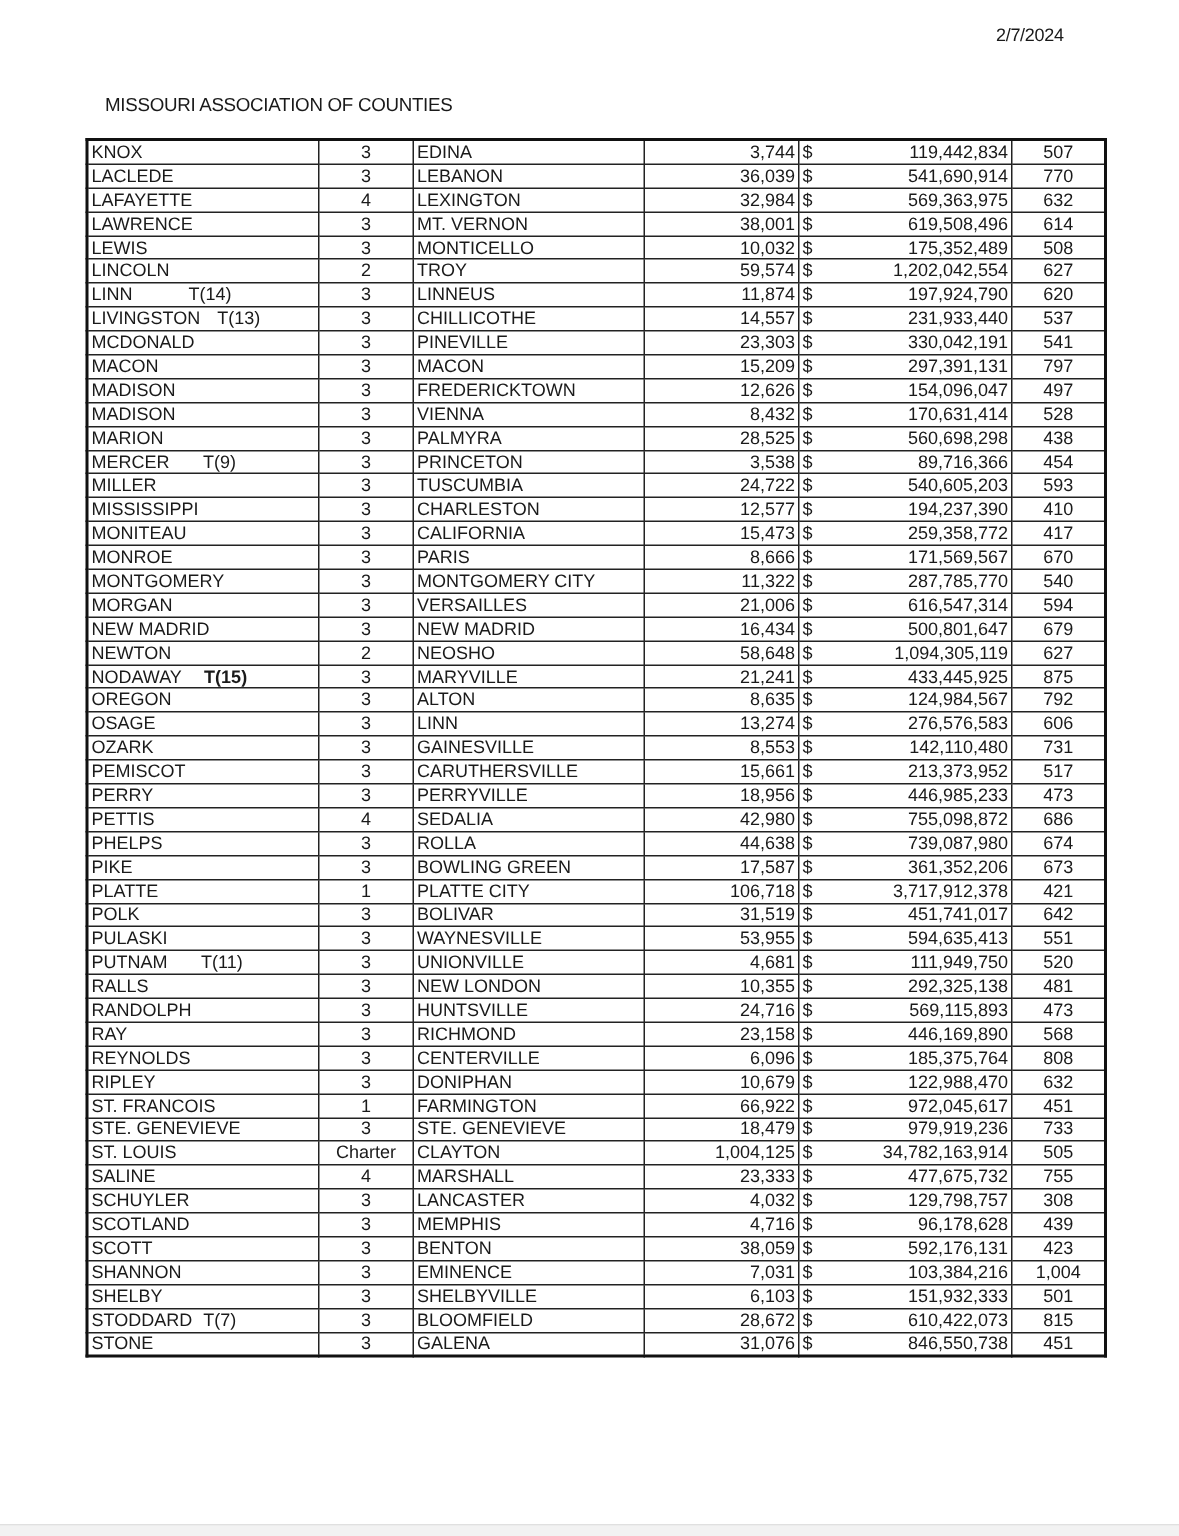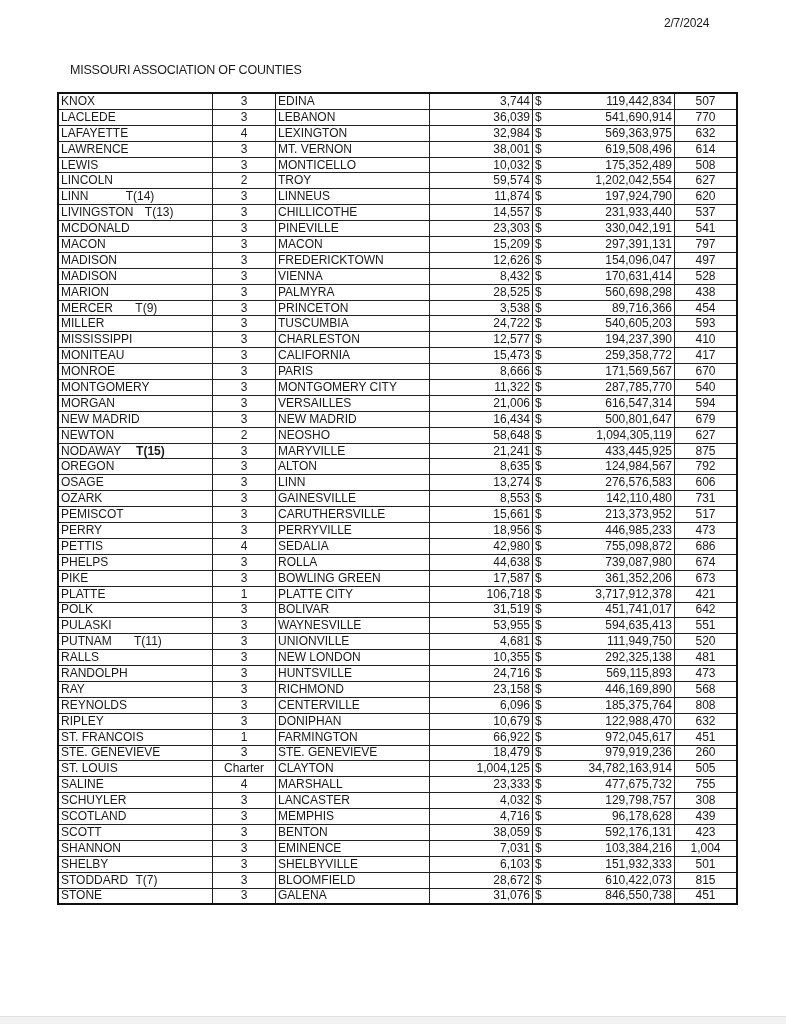--- a/index.html
+++ b/index.html
@@ -626,21 +626,21 @@
           <span class="county-name">STE. GENEVIEVE</span>
           <span class="tnote"></span>
         </td>
         <td class="c-class">3</td>
         <td class="c-seat">STE. GENEVIEVE</td>
         <td class="c-pop">18,479</td>
         <td class="c-val">
           <span class="dollar">$</span>
           <span>979,919,236</span>
         </td>
-        <td class="c-num">260</td>
+        <td class="c-num">733</td>
       </tr>
         <tr style="">
         <td class="c-county">
           <span class="county-name">ST. LOUIS</span>
           <span class="tnote"></span>
         </td>
         <td class="c-class">Charter</td>
         <td class="c-seat">CLAYTON</td>
         <td class="c-pop">1,004,125</td>
         <td class="c-val">

